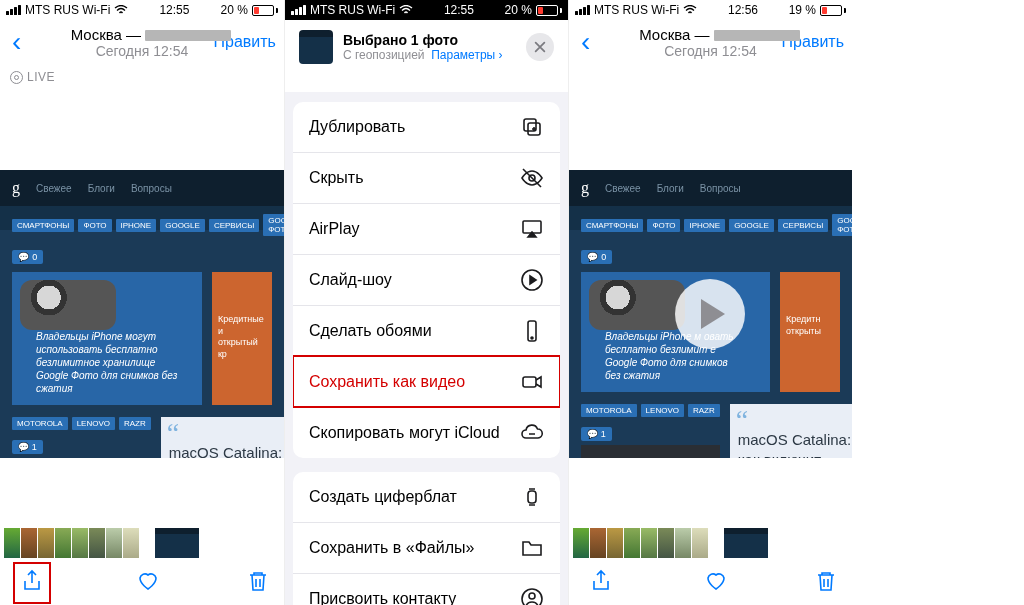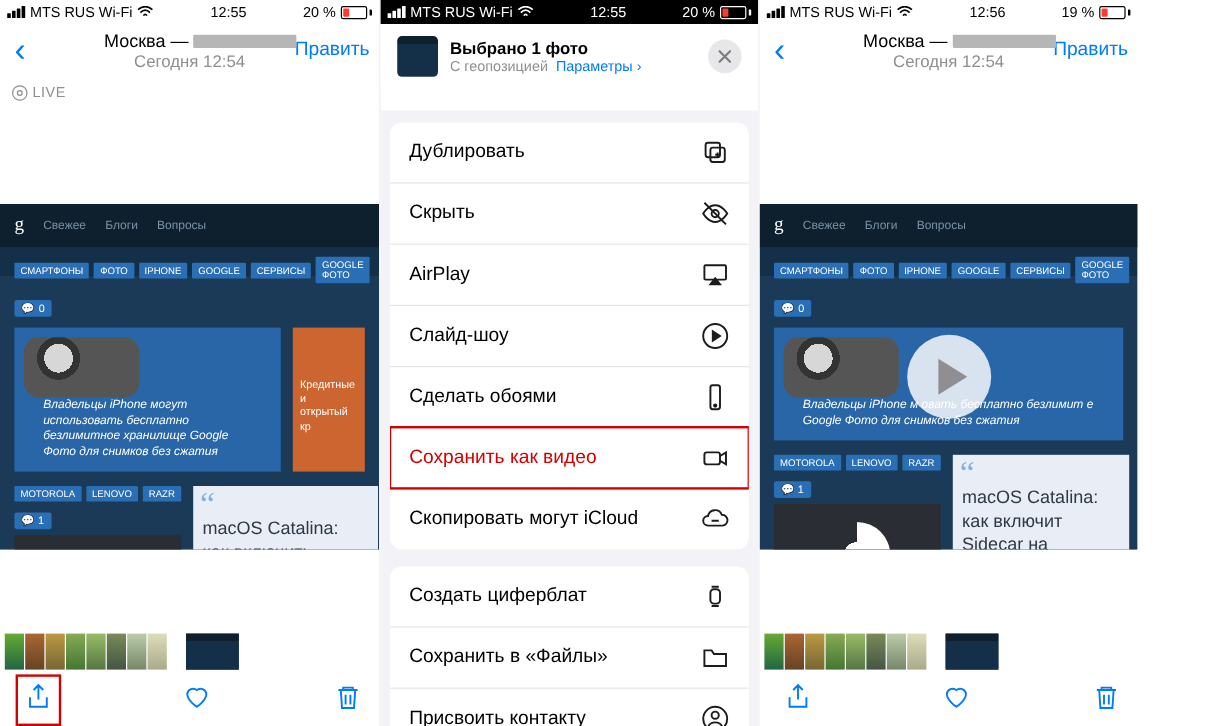--- a/index.html
+++ b/index.html
@@ -1,17 +1,17 @@
 <!DOCTYPE html>
 <html><head>
 <meta charset="utf-8">
 <style>
   * { box-sizing: border-box; margin: 0; padding: 0; }
   html, body { width: 1024px; height: 605px; font-family: -apple-system, "Helvetica Neue", Arial, sans-serif; background:#fff; }
-  .wrap { display:flex; width:948px; height:605px; }
+  .wrap { display:flex; width:852px; height:605px; }
   .phone { width: 341.33px; height:605px; position:relative; background:#fff; overflow:hidden; border-right:0; }
   .phone + .phone { border-left:1px solid #eee; }
   
   .status { display:flex; align-items:center; justify-content:space-between; height:20px; padding:0 6px; font-size:12px; font-weight:500; }
   .status-mid .status { background:#000; color:#fff; }
   .sleft, .sright { display:flex; align-items:center; gap:4px; }
   .sig { display:flex; gap:1px; align-items:flex-end; }
   .sig span { width:3px; background:currentColor; border-radius:0.5px; }
   .sig span:nth-child(1){height:4px} .sig span:nth-child(2){height:6px} .sig span:nth-child(3){height:8px} .sig span:nth-child(4){height:10px}
   .wifi { width:14px; height:10px; position:relative; }
@@ -385,20 +385,22 @@
       </div>
       <div>
         <div class="tag-row" style="padding-right:0">
           <span class="tag orange">РОССИЯ</span>
 
         </div>
       </div>
     </div>
     <div class="card-row">
       <div class="card-l">Владельцы iPhone м               овать бесплатно безлимит             е Google Фото для снимков без сжатия</div>
+      <div class="card-r" style="white-space:pre-line">Кредитн
+открыты</div>
     </div>
     <div class="sec-row">
       <div class="sec-l">
         <div class="tag-row">
           <span class="tag">MOTOROLA</span>
           <span class="tag">LENOVO</span>
           <span class="tag">RAZR</span>
         </div>
         <span class="sec-bubble">💬 <span>1</span></span>
         <div class="moto"></div>

